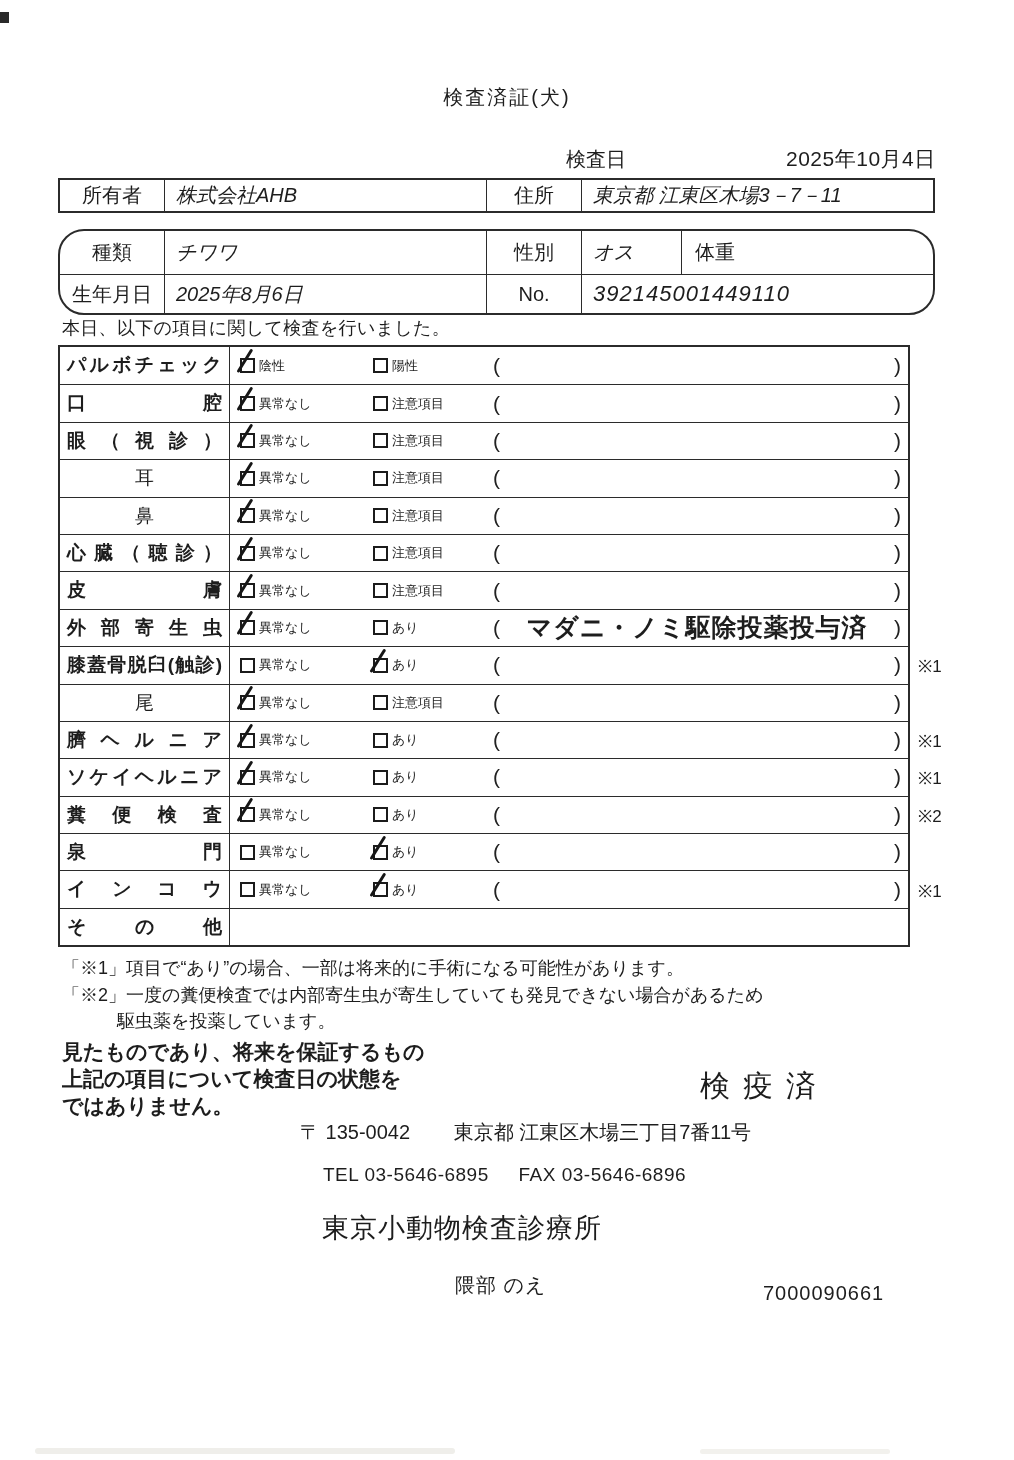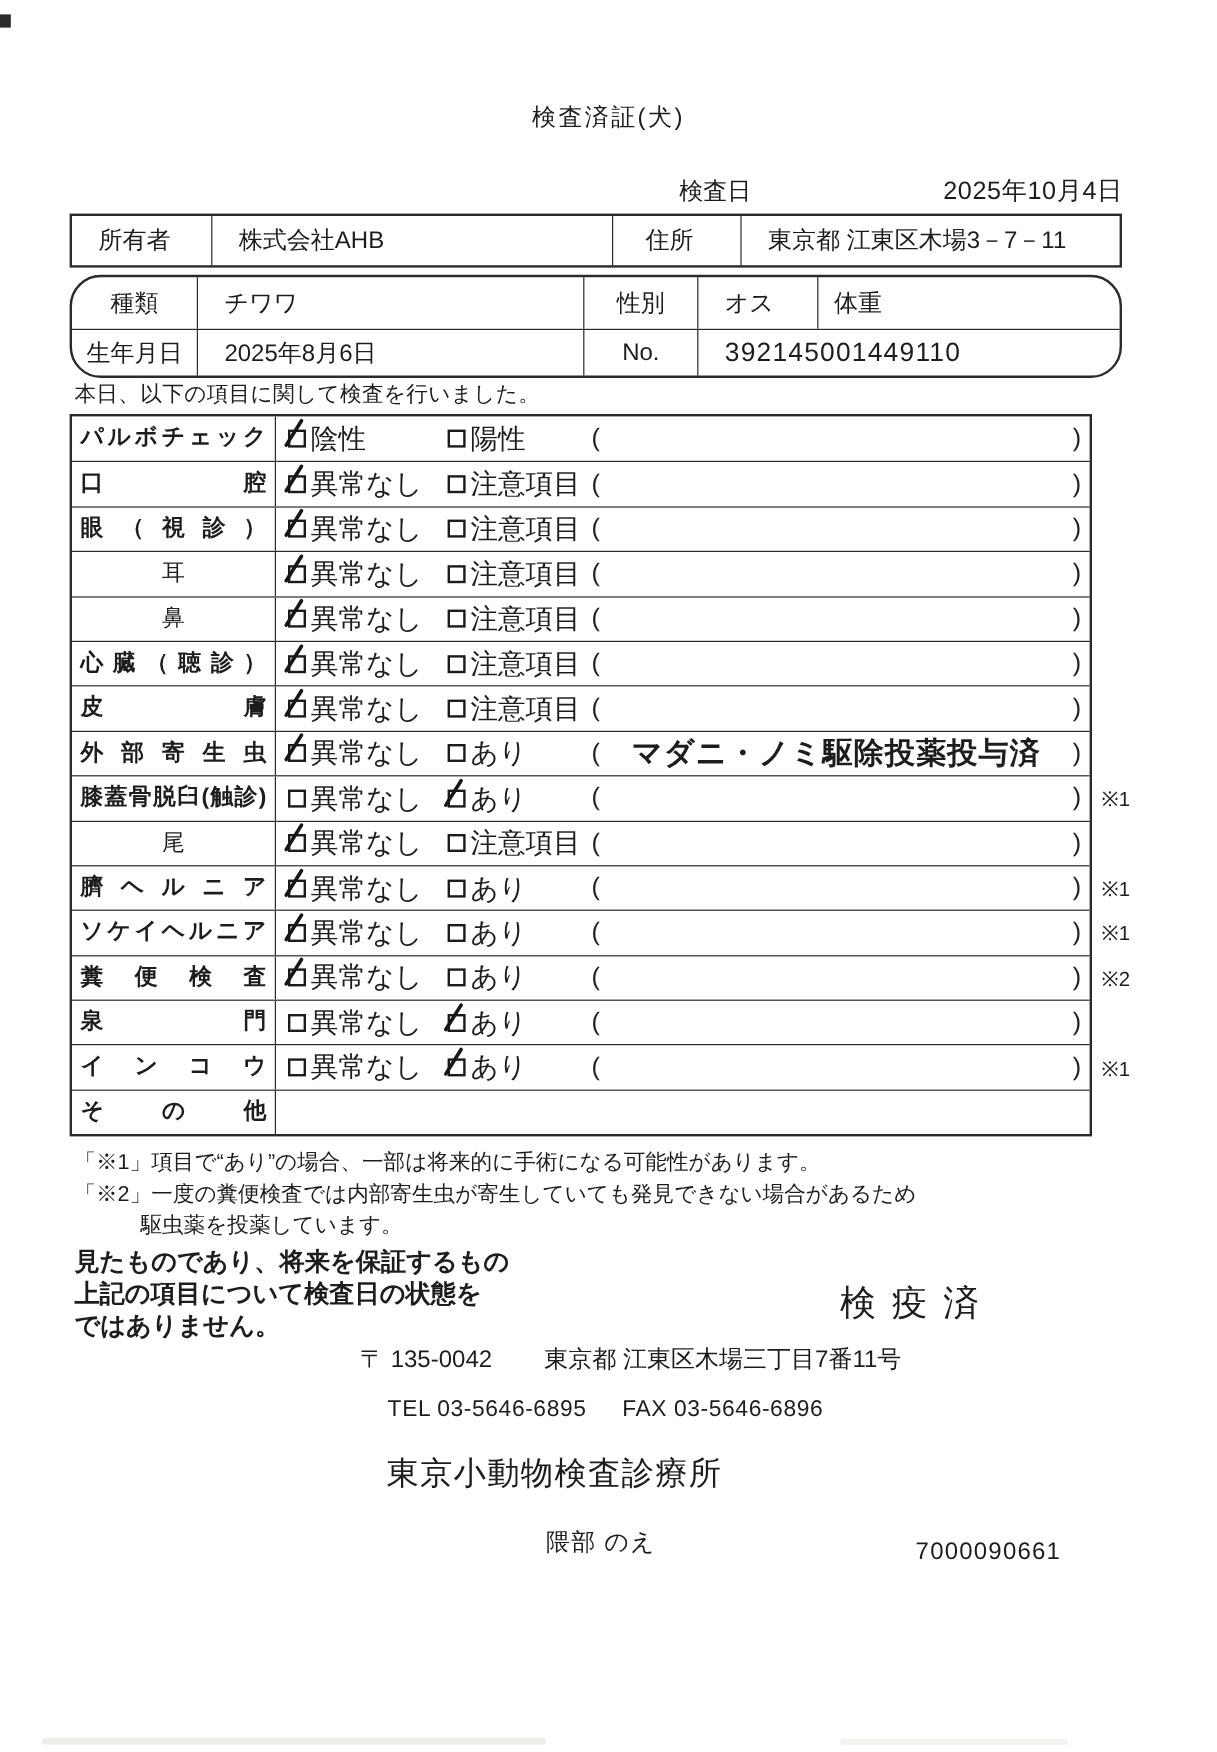--- a/index.html
+++ b/index.html
@@ -16,30 +16,30 @@
   .smudge1 { position:absolute; left:35px; top:1448px; width:420px; height:6px; background:#efeeea; border-radius:3px; }
   .smudge2 { position:absolute; left:700px; top:1449px; width:190px; height:5px; background:#f2f1ed; border-radius:3px; }
 
   
   .title { position:absolute; left:0; top:84px; width:100%; text-align:center; font-size:20px; font-weight:normal; letter-spacing:2px; }
   .insp-date-label { position:absolute; left:566px; top:146px; font-size:20px; }
   .insp-date { position:absolute; left:786px; top:145px; font-size:21px; letter-spacing:0.5px; }
 
   
   .tbl { position:absolute; left:58px; width:877px; border:2px solid #2b2b2b; }
-  .owner-tbl { top:178px; height:45px; display:flex;gap:12px; }
+  .owner-tbl { top:178px; height:35px; display:flex; }
   .pet-tbl { top:229px;border-radius:26px; }
   .trow { display:flex; }
   .trow + .trow { border-top:1.5px solid #2b2b2b; }
   .trow-a { height:43px; }
   .trow-b { height:39px; }
   .cell { display:flex; align-items:center; font-size:20px; overflow:hidden; white-space:nowrap; }
   .cell + .cell { border-left:1.5px solid #2b2b2b; }
   .cell.lbl { justify-content:center; }
-  .cell.val { padding-left:22px; }
+  .cell.val { padding-left:11px;font-style:italic; }
   .w-lbl1 { width:104px; flex:none; }
   .w-val1 { width:322px; flex:none; }
   .w-lbl2 { width:95px; flex:none; }
   .w-sex  { width:100px; flex:none; }
   .w-wlbl { width:67px; flex:none; }
   .flex1 { flex:1; }
   .owner-tbl .cell { height:100%; }
   .weight-cell { justify-content:flex-end; padding-right:13px; }
   .weight-cell .wval { font-size:21px; }
   .weight-cell .unit { font-size:18px; margin-left:22px; }
@@ -51,21 +51,21 @@
   .checklist { position:absolute; left:58px; top:345px; width:852px; border:2px solid #2b2b2b; display:grid; grid-auto-rows:37.4px; }
   .chk-row { position:relative; display:flex; align-items:stretch; }
   .chk-row + .chk-row { border-top:1.5px solid #2b2b2b; }
   .row-label { width:170px; flex:none; border-right:1.5px solid #2b2b2b; padding:0 7px; font-size:19px; line-height:35px; overflow:hidden; white-space:nowrap; }
   .al-justify { text-align:justify; text-align-last:justify; text-justify:inter-character;font-weight:bold; }
   .al-center { text-align:center; }
   .row-opts { flex:1; display:flex; align-items:center; padding-left:10px; }
   .opt { display:flex; align-items:center; flex:none; }
   .opt-1 { width:133px; }
   .opt-2 { width:120px; }
-  .opt-label { font-size:23px; margin-left:4px; white-space:nowrap; }
+  .opt-label { font-size:13px; margin-left:4px; white-space:nowrap; }
   .cb { position:relative; display:inline-block; width:15px; height:15px; border:2px solid #1b1b1b; flex:none; }
   .cb.checked::before { content:""; position:absolute; left:-3px; bottom:-2px; width:27px; height:3px; background:#161616; border-radius:2px; transform-origin:0 100%; transform:rotate(-58deg); }
   .paren-zone { flex:1; display:flex; align-items:center; padding-right:7px; }
   .paren { font-size:21px; color:#222; }
   .paren-text { flex:1; text-align:center; font-size:25px; font-weight:600; letter-spacing:1px; white-space:nowrap; }
   .row-note { position:absolute; left:858px; top:50%; transform:translateY(-50%); font-size:17px; white-space:nowrap; }
 
   
   .fn { position:absolute; font-size:18px; white-space:nowrap; }
   .fn-1 { left:62px; top:956px; }

